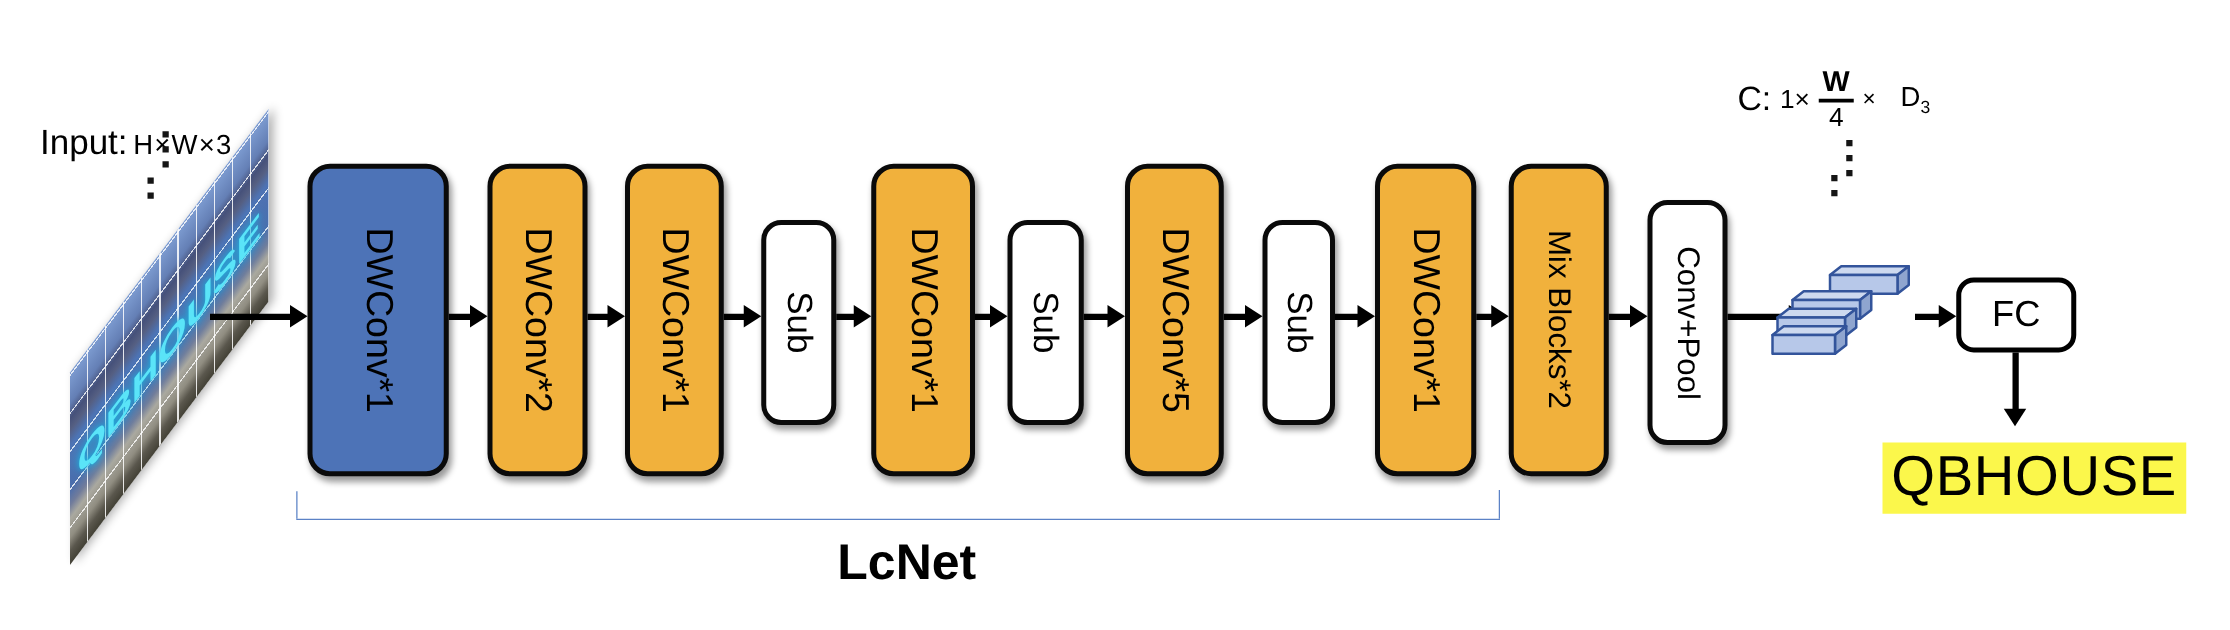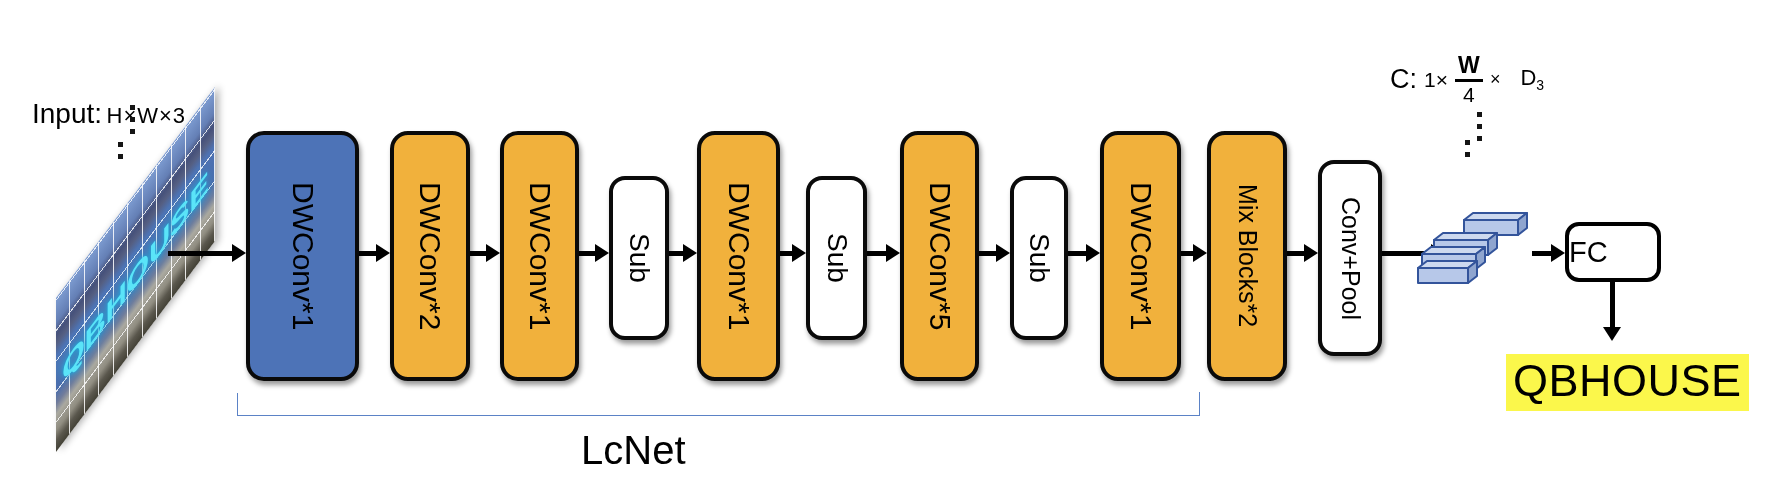--- a/index.html
+++ b/index.html
@@ -44,25 +44,25 @@
   .arr{position:absolute;top:251px;height:5px;background:#000;}
   .arr::after{content:"";position:absolute;right:-13px;top:-7px;width:0;height:0;
     border-left:14px solid #000;border-top:9.5px solid transparent;border-bottom:9.5px solid transparent;}
   .varr{position:absolute;width:5px;background:#000;}
   .varr::after{content:"";position:absolute;bottom:-13px;left:-7px;width:0;height:0;
     border-top:14px solid #000;border-left:9.5px solid transparent;border-right:9.5px solid transparent;}
 
   
   .brace-h{position:absolute;left:237px;top:415px;width:963px;border-top:1.6px solid #5b82c6;}
   .brace-t{position:absolute;width:0;border-left:1.6px solid #5b82c6;}
-  .lcnet{position:absolute;left:581px;top:428px;width:200px;text-align:left;font-size:40px;}
+  .lcnet{position:absolute;left:581px;top:428px;width:200px;text-align:right;font-size:40px;font-weight:bold;}
 
   
   .fc-box{position:absolute;left:1565px;top:222px;width:96px;height:60px;box-sizing:border-box;
-    border:4px solid #000;border-radius:14px;background:#fff;display:flex;align-items:center;justify-content:flex-start;
+    border:4px solid #000;border-radius:14px;background:#fff;display:flex;align-items:center;justify-content:center;
     font-size:29px;}
   .out{position:absolute;left:1506px;top:354px;background:#fbf74b;padding:1px 7px 4px 7px;
     font-size:45px;letter-spacing:0.5px;}
 
   
   .c-label{position:absolute;left:1390px;top:54px;display:flex;align-items:center;gap:7px;}
   .c-label .p{font-size:27px;}
   .c-label .f1{font-size:21px;}
   .frac{display:flex;flex-direction:column;align-items:center;line-height:1;}
   .frac .num{font-size:23px;font-weight:700;}

